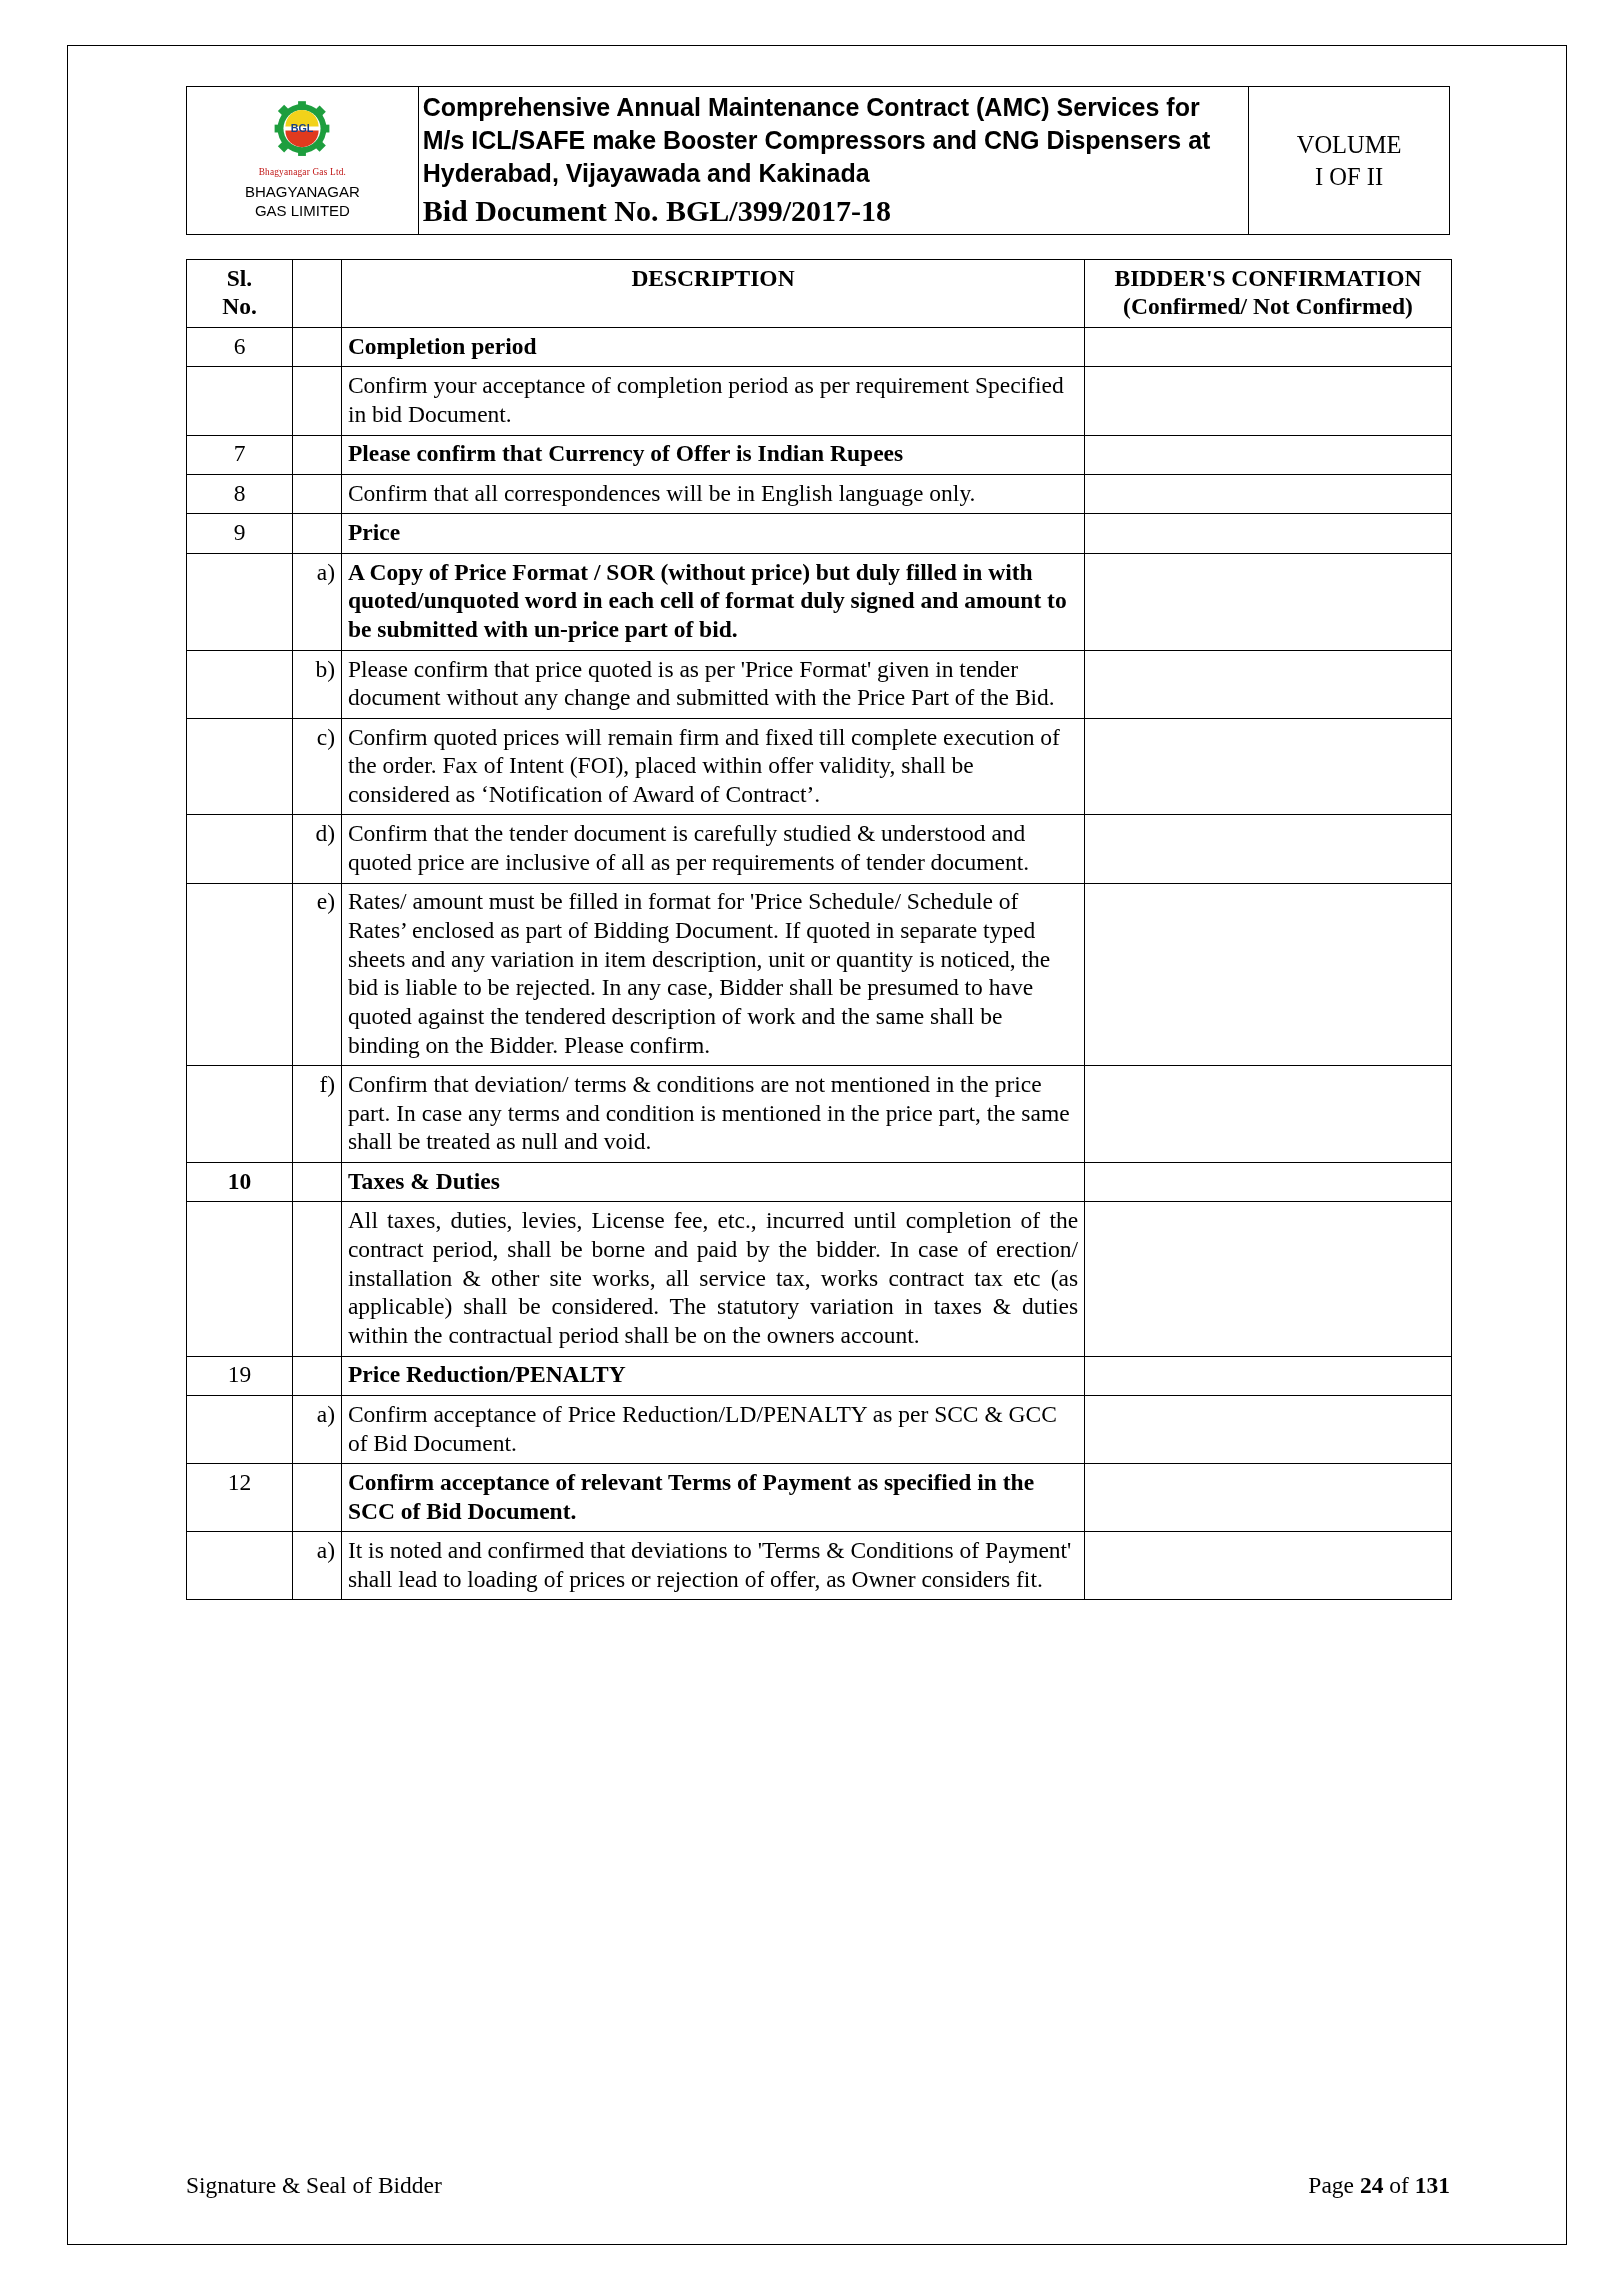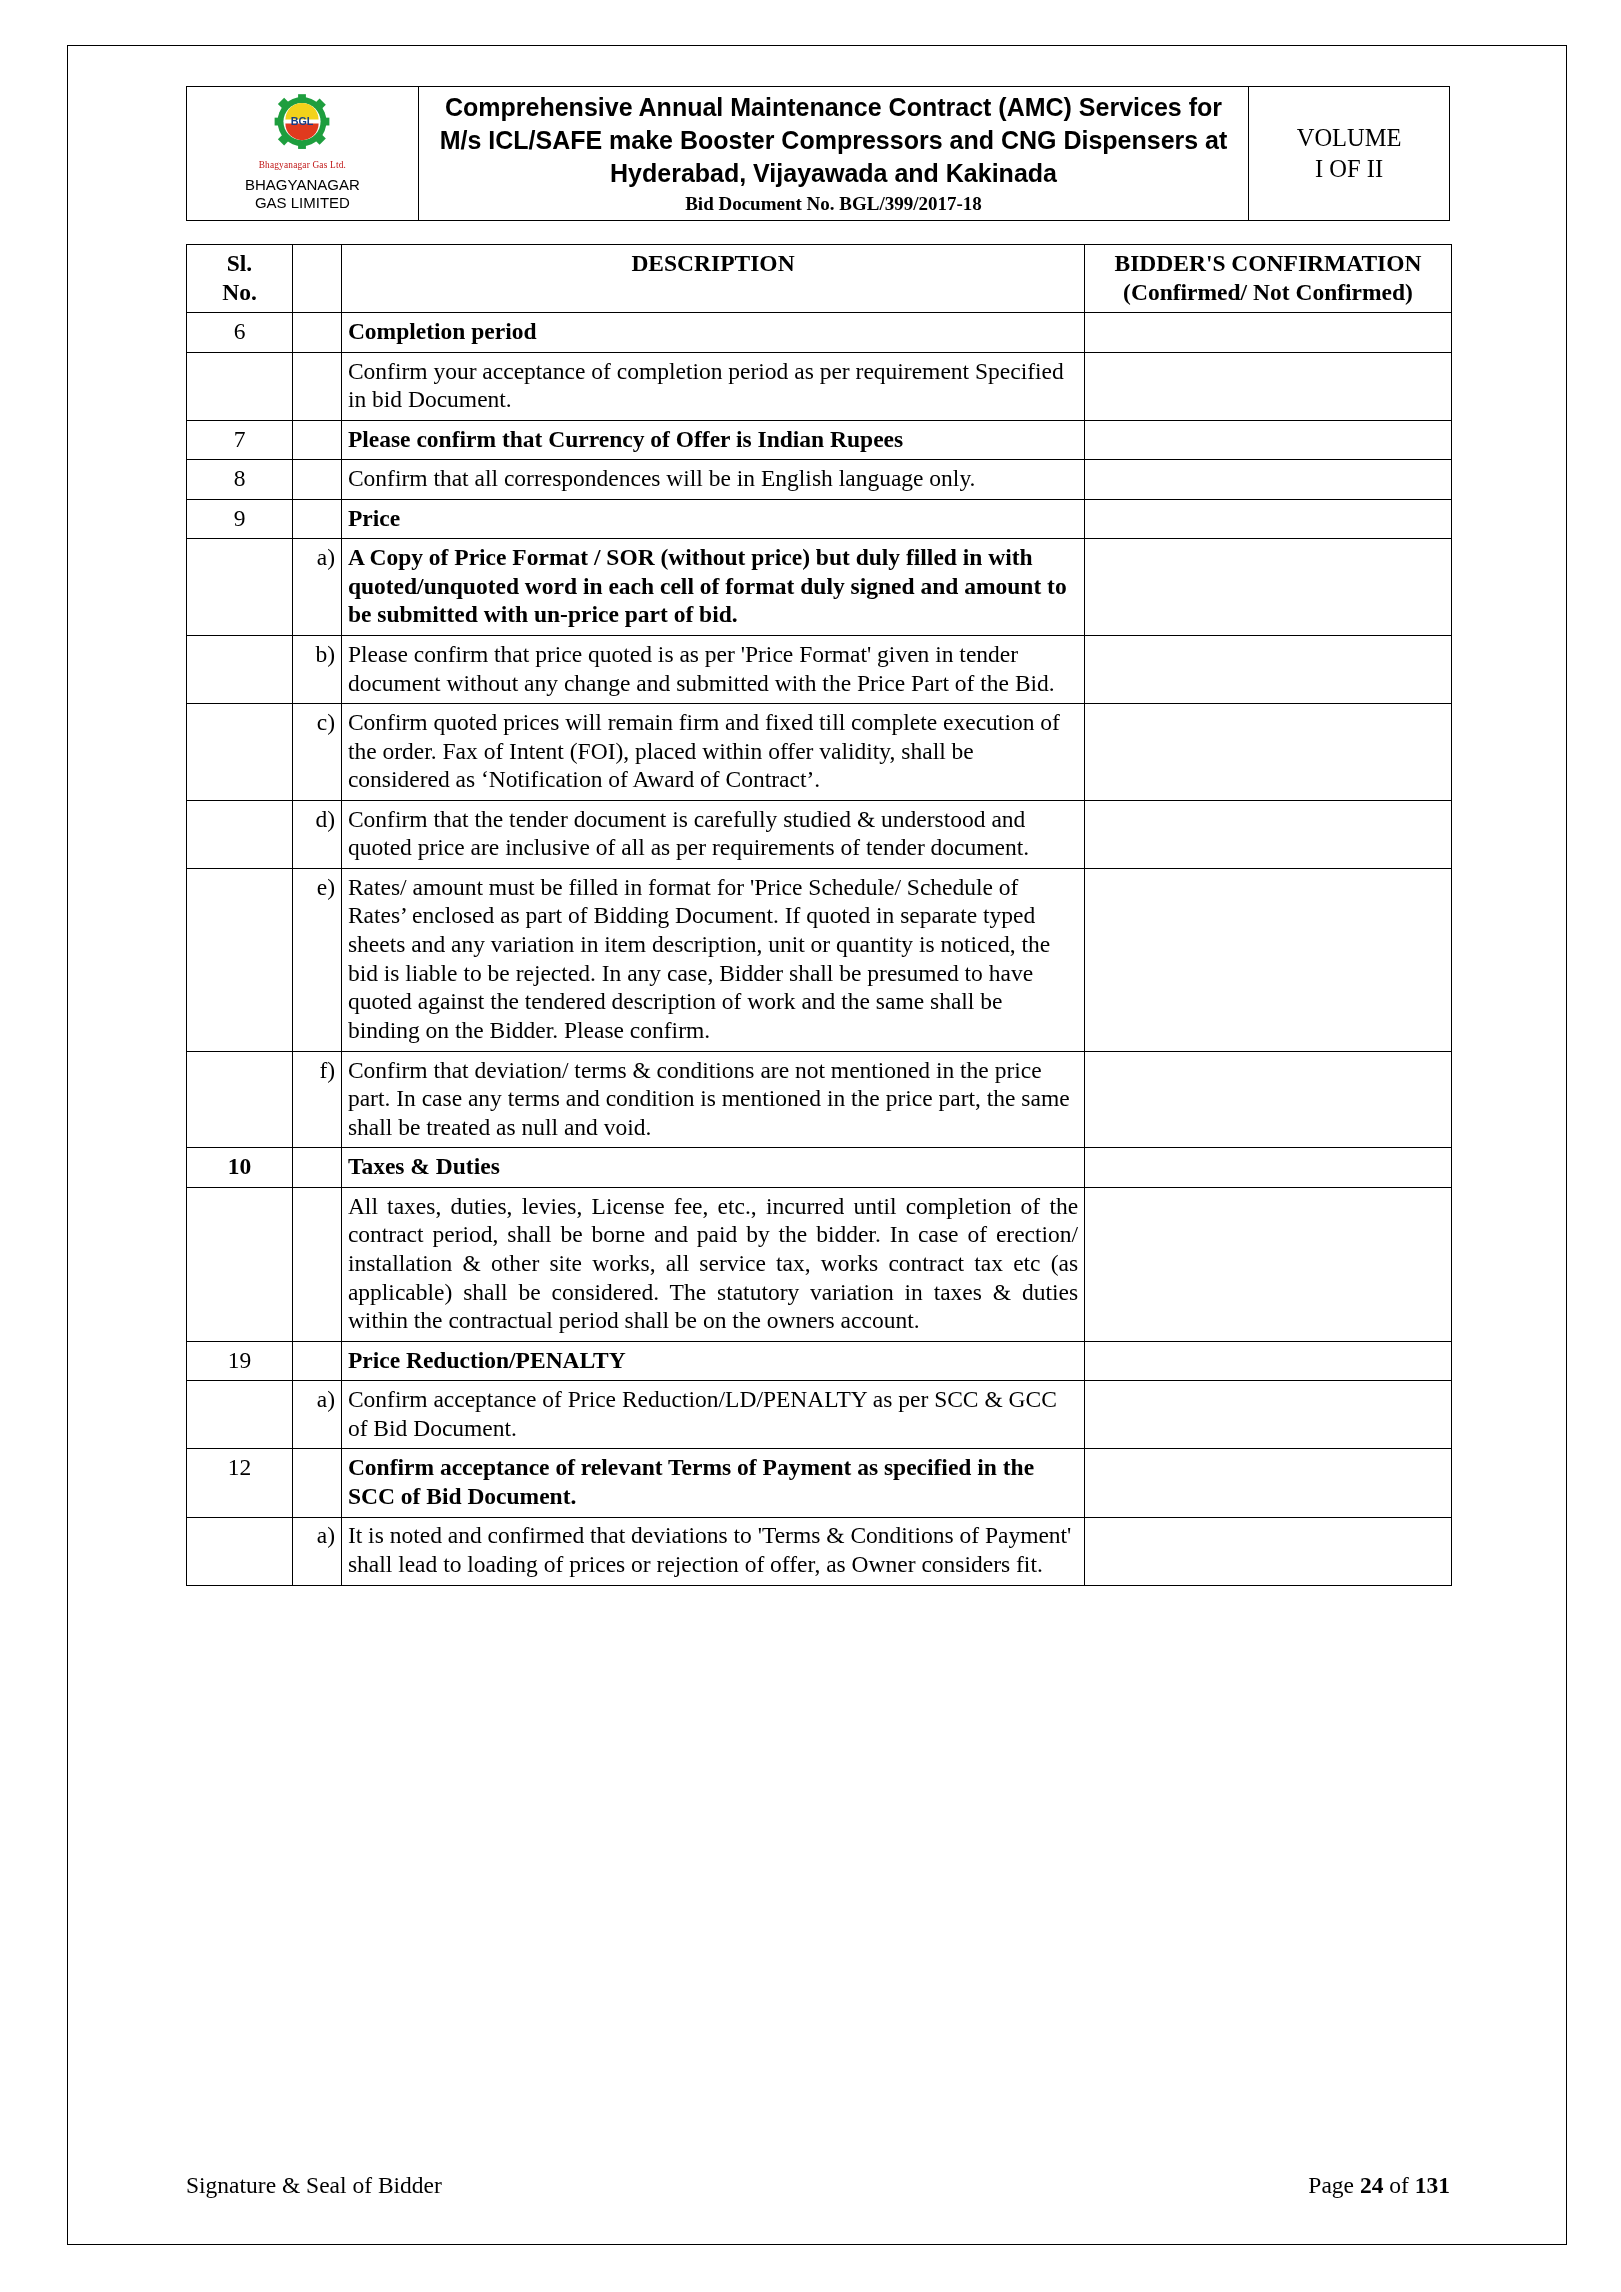--- a/index.html
+++ b/index.html
@@ -41,37 +41,36 @@
   table.hdr td {
     border: 1px solid #000;
     vertical-align: middle;
     padding: 3.9px;
   }
   .hdr-logo-cell {
     width: 223px;
     text-align: center;
   }
   .hdr-title-cell {
-    text-align: center;
     font-family: "Liberation Sans", sans-serif;
     font-weight: bold;
     font-size: 25px;
     line-height: 1.33;
     padding: 9.8px 13.7px 11.8px 13.7px;
   }
   .hdr-vol-cell {
     width: 192px;
     text-align: center;
     font-size: 24.5px;
     line-height: 1.3;
   }
   .hdr-bidno {
     font-family: "Liberation Serif", serif;
     font-weight: bold;
-    font-size: 19px;
+    font-size: 30px;
   }
   .logo-wrap {
     display: block;
     margin: 0 auto;
     width: 129px;
   }
   .logo-name {
     font-size: 9.3px;
     color: #c01515;
     font-family: "Liberation Serif", serif;

